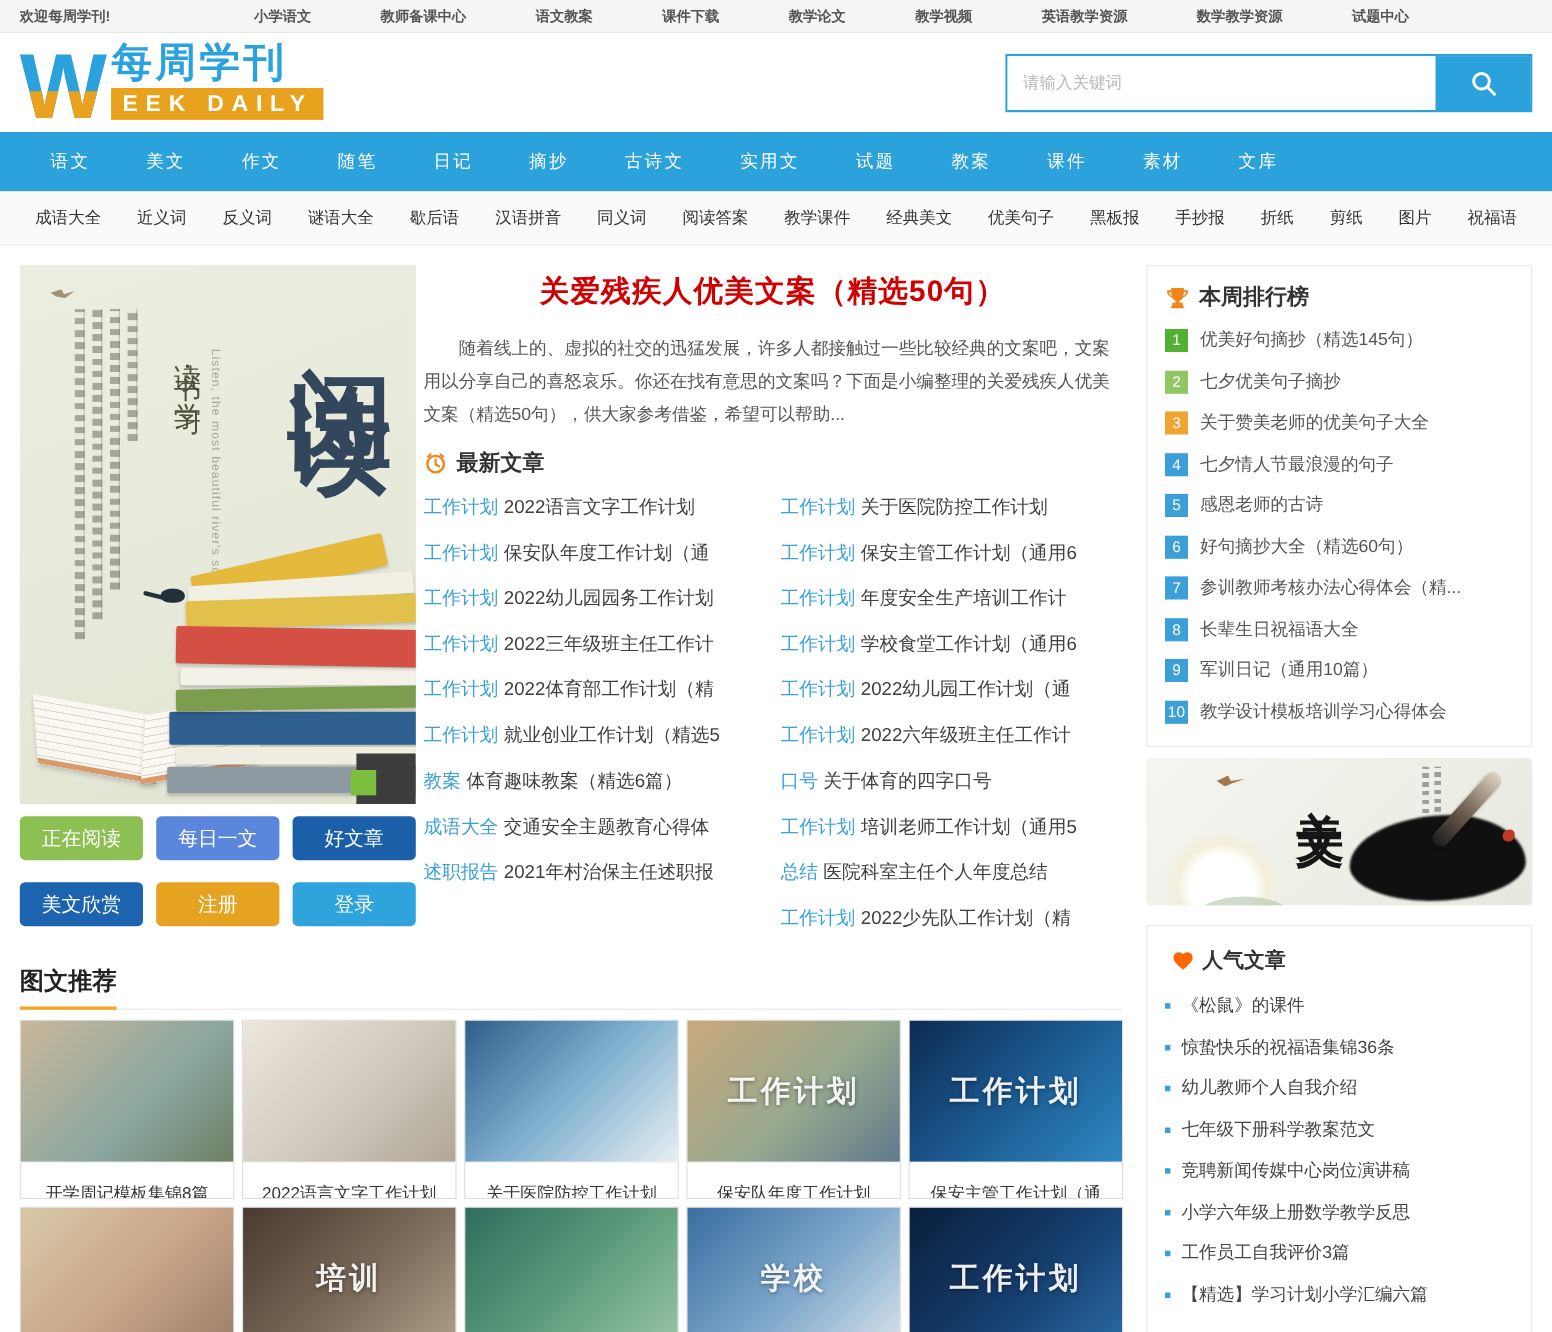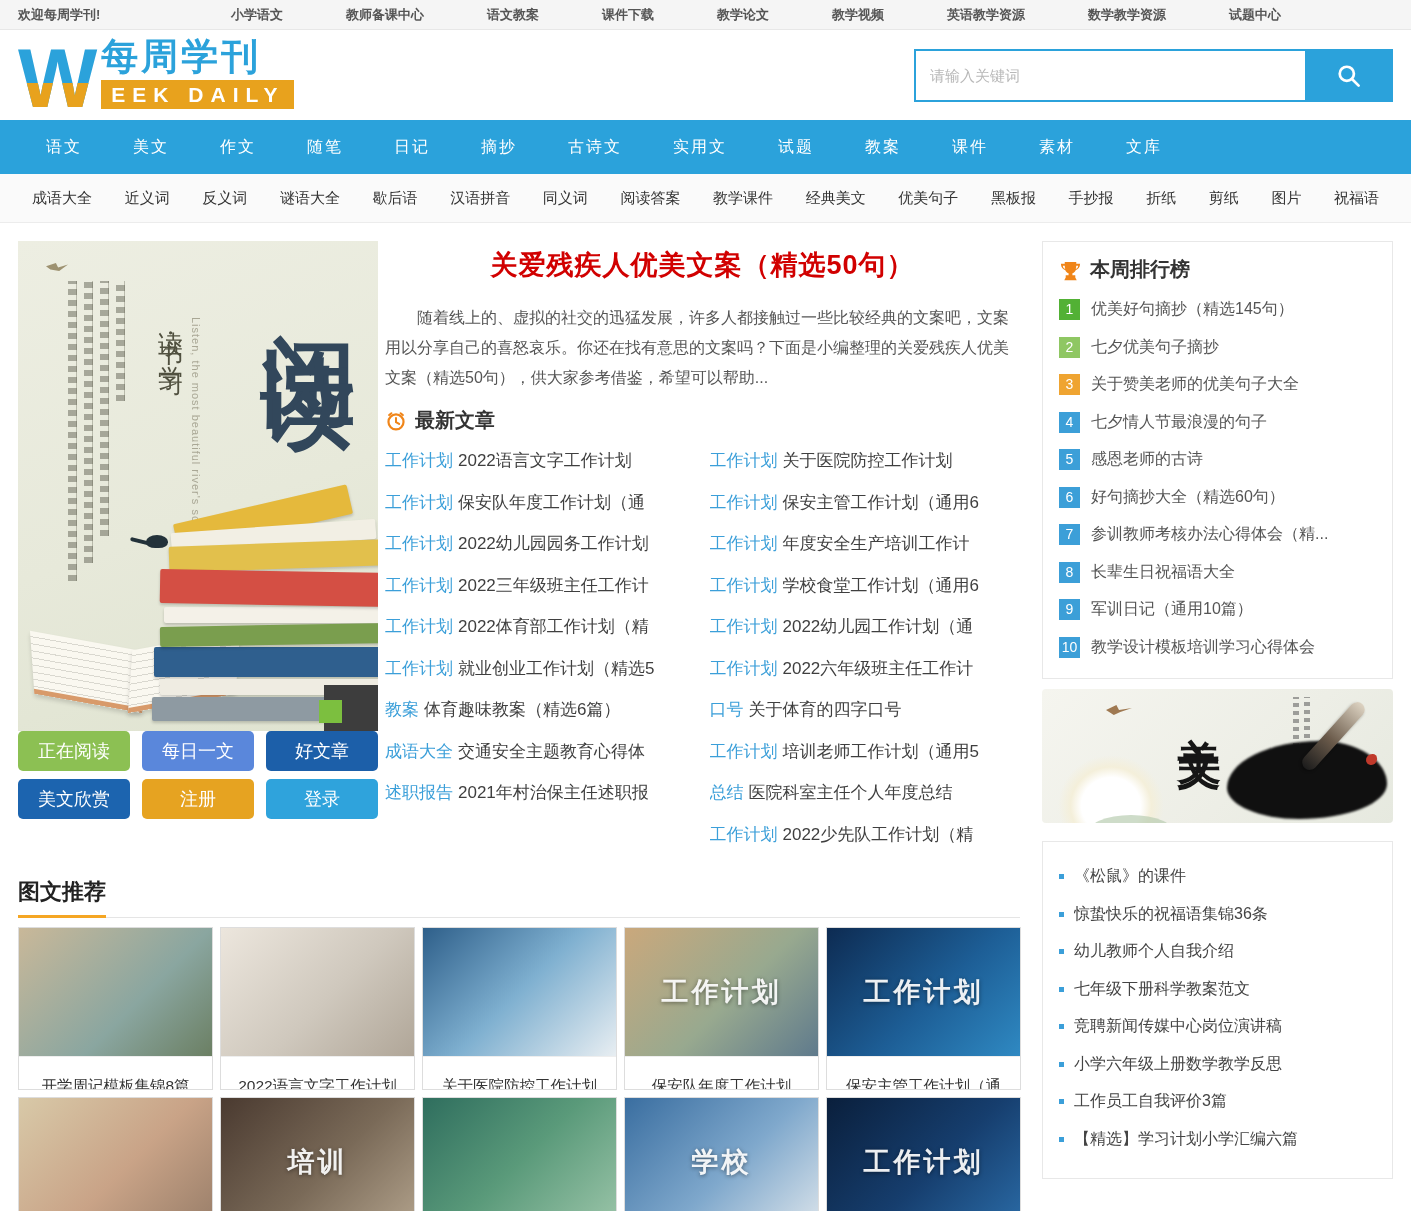--- a/index.html
+++ b/index.html
@@ -69,21 +69,21 @@
   .bs8 { width:226px; height:16px; background:#efece2; margin-top:2px; margin-right:6px; }
   .bs9 { width:240px; height:24px; background:#8e9aa2; margin-top:2px; }
   .open-book { position:absolute; left:8px; bottom:16px; width:210px; height:92px; }
   .open-book .pg { position:absolute; bottom:12px; width:108px; height:62px; background:#faf8f0; box-shadow:inset 0 -5px 0 #d89a6a, 0 3px 4px rgba(0,0,0,.15); background-image:repeating-linear-gradient(0deg, rgba(120,120,110,.25) 0 1px, transparent 1px 7px); }
   .open-book .pg-l { left:6px; transform:skewY(14deg) rotate(-4deg); }
   .open-book .pg-r { left:104px; transform:skewY(-14deg) rotate(4deg); }
   .corner-dark { position:absolute; right:0; bottom:0; width:54px; height:46px; background:#3d3d3d; }
   .corner-green { position:absolute; right:36px; bottom:8px; width:23px; height:23px; background:#7CBF3F; }
 
   
-  .hero-buttons { display:grid; grid-template-columns:repeat(3,112px); gap:8px 12px; }
+  .hero-buttons { display:grid; grid-template-columns:repeat(3,112px); gap:20px 12px; margin-top:11px; }
   .qbtn { height:40px; line-height:40px; text-align:center; color:#fff !important; font-size:18px; border-radius:5px; display:block; }
 
   
   .article-title { display:block; text-align:center; color:#D10000; font-size:27px; font-weight:bold; margin:6px 0 20px; letter-spacing:1px; }
   .intro { font-size:16px; color:#555; line-height:30px; text-indent:2em; margin-bottom:14px; }
   .sec-head { display:flex; align-items:center; gap:8px; font-size:20px; font-weight:bold; color:#333; margin:10px 0 6px; }
   .latest-grid { display:grid; grid-template-columns:1fr 1fr; column-gap:14px; }
   .latest-item { height:41.5px; line-height:41.5px; white-space:nowrap; overflow:hidden; font-size:17px; }
   .latest-item .cat { color:#3B9FD9; margin-right:5px; }
   .latest-item .t { color:#3f3f3f; }
@@ -423,20 +423,26 @@
           <i></i>
           <i></i>
         </div>
       <div class="banner-text">美文</div>
       <div class="ink-blob"></div>
       <div class="brush"></div>
       <div class="red-petal"></div>
     </div>
 
     <div class="box popular">
+      <div class="pop-head">
+        <svg viewBox="0 0 24 24" width="21" height="21" fill="#F60">
+            <path d="M12 21.35l-1.45-1.32C5.4 15.36 2 12.28 2 8.5 2 5.42 4.42 3 7.5 3c1.74 0 3.41.81 4.5 2.09C13.09 3.81 14.76 3 16.5 3 19.58 3 22 5.42 22 8.5c0 3.78-3.4 6.86-8.55 11.54L12 21.35z"></path>
+          </svg>
+        <span>人气文章</span>
+      </div>
       <div class="pop-item">
           <span class="pop-bullet"></span>
           <a>《松鼠》的课件</a>
         </div>
       <div class="pop-item">
           <span class="pop-bullet"></span>
           <a>惊蛰快乐的祝福语集锦36条</a>
         </div>
       <div class="pop-item">
           <span class="pop-bullet"></span>

